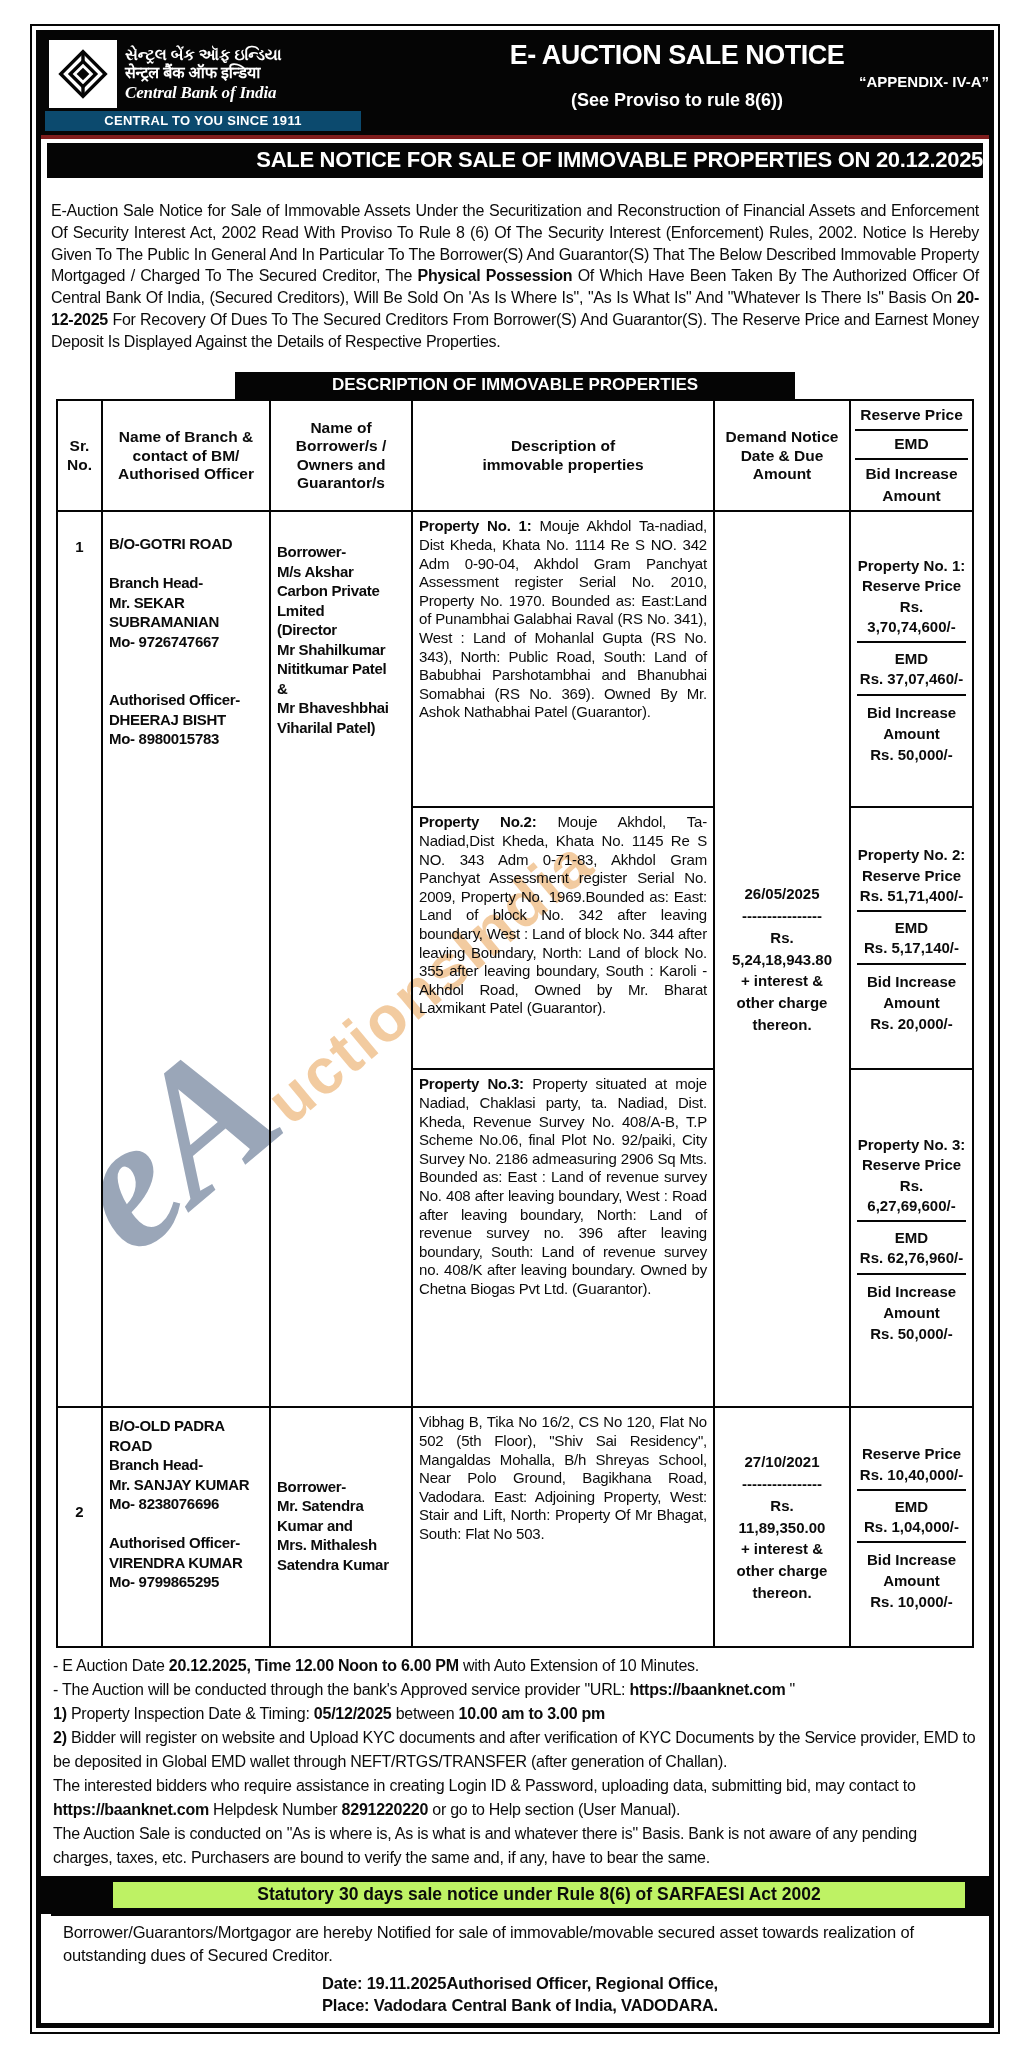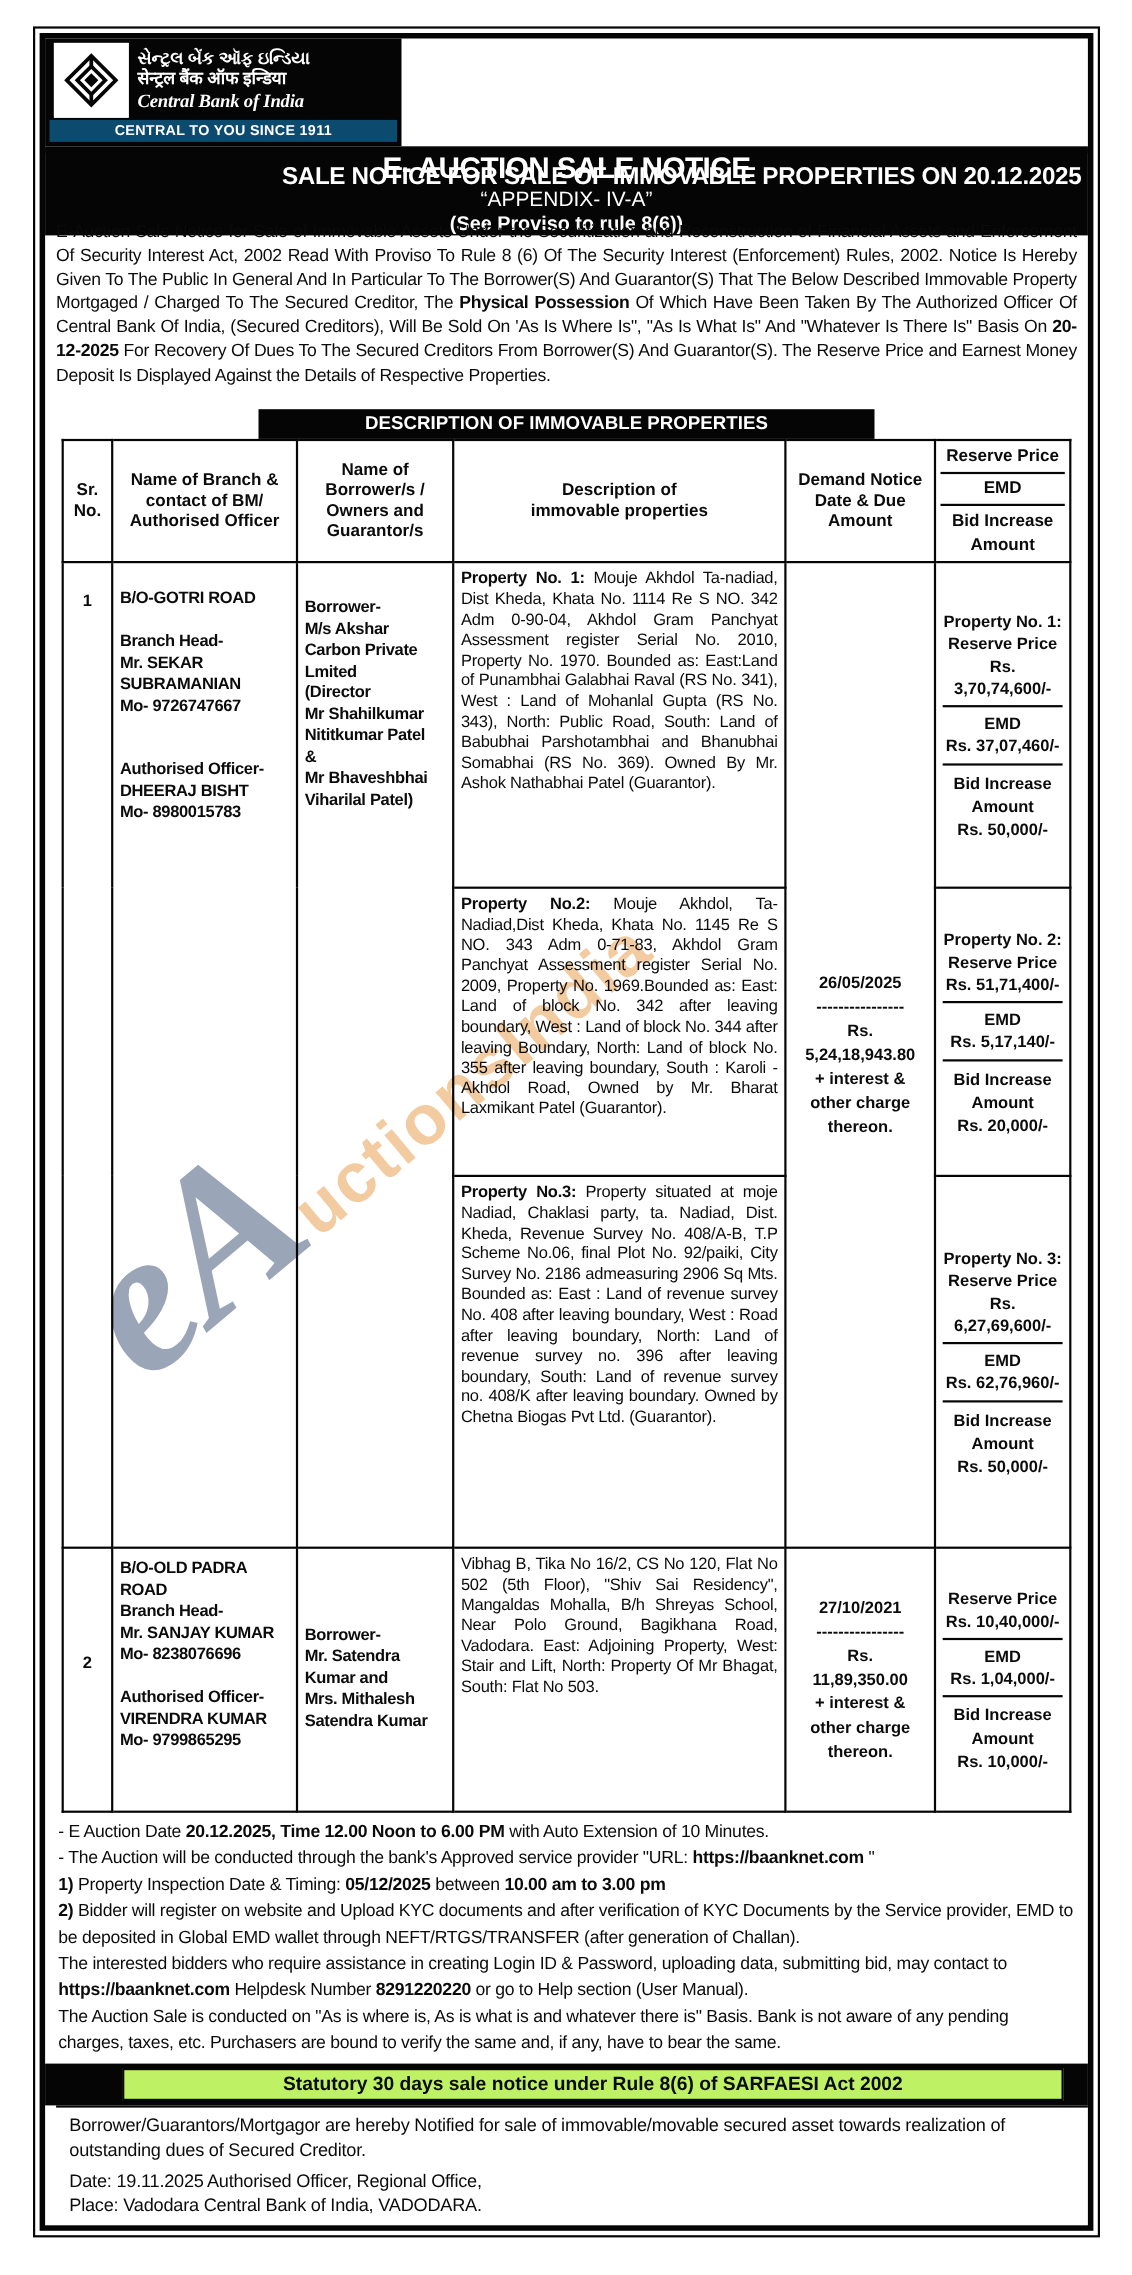--- a/index.html
+++ b/index.html
@@ -3,35 +3,35 @@
 <meta charset="utf-8">
 <style>
   html,body{margin:0;padding:0;background:#ffffff;width:1029px;height:2068px;overflow:hidden;
     font-family:"Liberation Sans",sans-serif;color:#0b0b0b;}
   .frame{position:absolute;left:36px;top:30px;width:948px;height:1988px;border:5px solid #050505;
     outline:2px solid #050505;outline-offset:4px;background:#fff;}
   .pre{white-space:pre-line;}
   .b{font-weight:bold;}
 
   
-  .hdr{display:flex;height:100px;border-bottom:4px solid #7f1d1d;flex-direction:column;}
+  .hdr{display:flex;height:100px;border-bottom:4px solid #7f1d1d;}
   .hdr-left{width:324px;background:#050505;color:#fff;display:flex;flex-direction:column;}
   .hdr-left-main{flex:1;display:flex;align-items:center;padding:4px 6px 2px 8px;gap:8px;}
   .logo-box{width:64px;height:64px;background:#fff;border:2px solid #fff;display:flex;align-items:center;justify-content:center;flex:0 0 auto;}
   .bank-names{line-height:1.15;letter-spacing:-.2px;}
   .bank-names .gj,.bank-names .hi{font-size:16px;font-weight:bold;}
   .bank-names .en{font-size:17px;font-weight:bold;font-style:italic;font-family:"Liberation Serif",serif;}
   .tagline{background:#0c4a6e;color:#fff;font-weight:bold;font-size:13px;text-align:center;
     padding:2px 0 3px;margin:0 4px 4px;letter-spacing:.3px;}
   .hdr-mid{width:278px;background:#fff;color:#0b0b0b;text-align:center;padding-top:7px;line-height:1.25;}
   .hdr-mid .ro{font-weight:bold;font-size:17px;}
   .hdr-mid .addr{font-size:15.5px;letter-spacing:-.3px;}
   .hdr-right{flex:1;background:#050505;color:#fff;text-align:center;padding-top:5px;}
   .hdr-right .big{font-size:27px;font-weight:900;letter-spacing:-.5px;}
-  .hdr-right .ap{font-size:19px;font-weight:normal;margin-top:2px;}
+  .hdr-right .ap{font-size:15px;font-weight:bold;margin-top:2px;text-align:right;}
   .hdr-right .pv{font-size:18px;font-weight:bold;}
 
   
   .sale-title{background:#050505;color:#fff;font-weight:bold;font-size:22px;text-align:right;
     margin:4px 6px 0;padding:4px 0 5px;letter-spacing:-.3px;}
   .intro{font-size:16px;line-height:1.36;text-align:justify;padding:6px 10px 4px;letter-spacing:-.25px;}
 
   
   .wm{position:absolute;left:120px;top:1045px;transform:rotate(-40deg);transform-origin:left bottom;
     pointer-events:none;white-space:nowrap;z-index:1;}
@@ -56,21 +56,21 @@
   .rp-last{margin:0 4px;line-height:1.4;}
   th .rp-sep{margin:0 2px 3px;padding-bottom:3px;}
   .r2-mid{vertical-align:middle !important;}
 
   
   .notes{padding:6px 12px 4px;font-size:16px;line-height:1.5;letter-spacing:-.25px;}
   .statutory{background:#050505;padding:4px 22px 4px 70px;margin-top:2px;}
   .statutory-inner{background:#bef264;border:2px solid #050505;text-align:center;font-weight:bold;
     font-size:17.5px;padding:2px 0 3px;}
   .foot{border-top:2px solid #050505;padding:5px 12px 8px;font-size:16.5px;line-height:1.35;letter-spacing:-.2px;margin-left:10px;}
-  .foot-cols{display:flex;justify-content:flex-start;margin-top:6px;font-weight:normal;}
+  .foot-cols{display:flex;justify-content:center;margin-top:6px;font-weight:bold;}
   .foot-right{text-align:right;}
 </style>
 </head>
 <body>
 
 <div class="frame">
 
   <div class="wm">
     <span class="ea">eA</span><span class="rest">uctionsIndia</span>
   </div>

